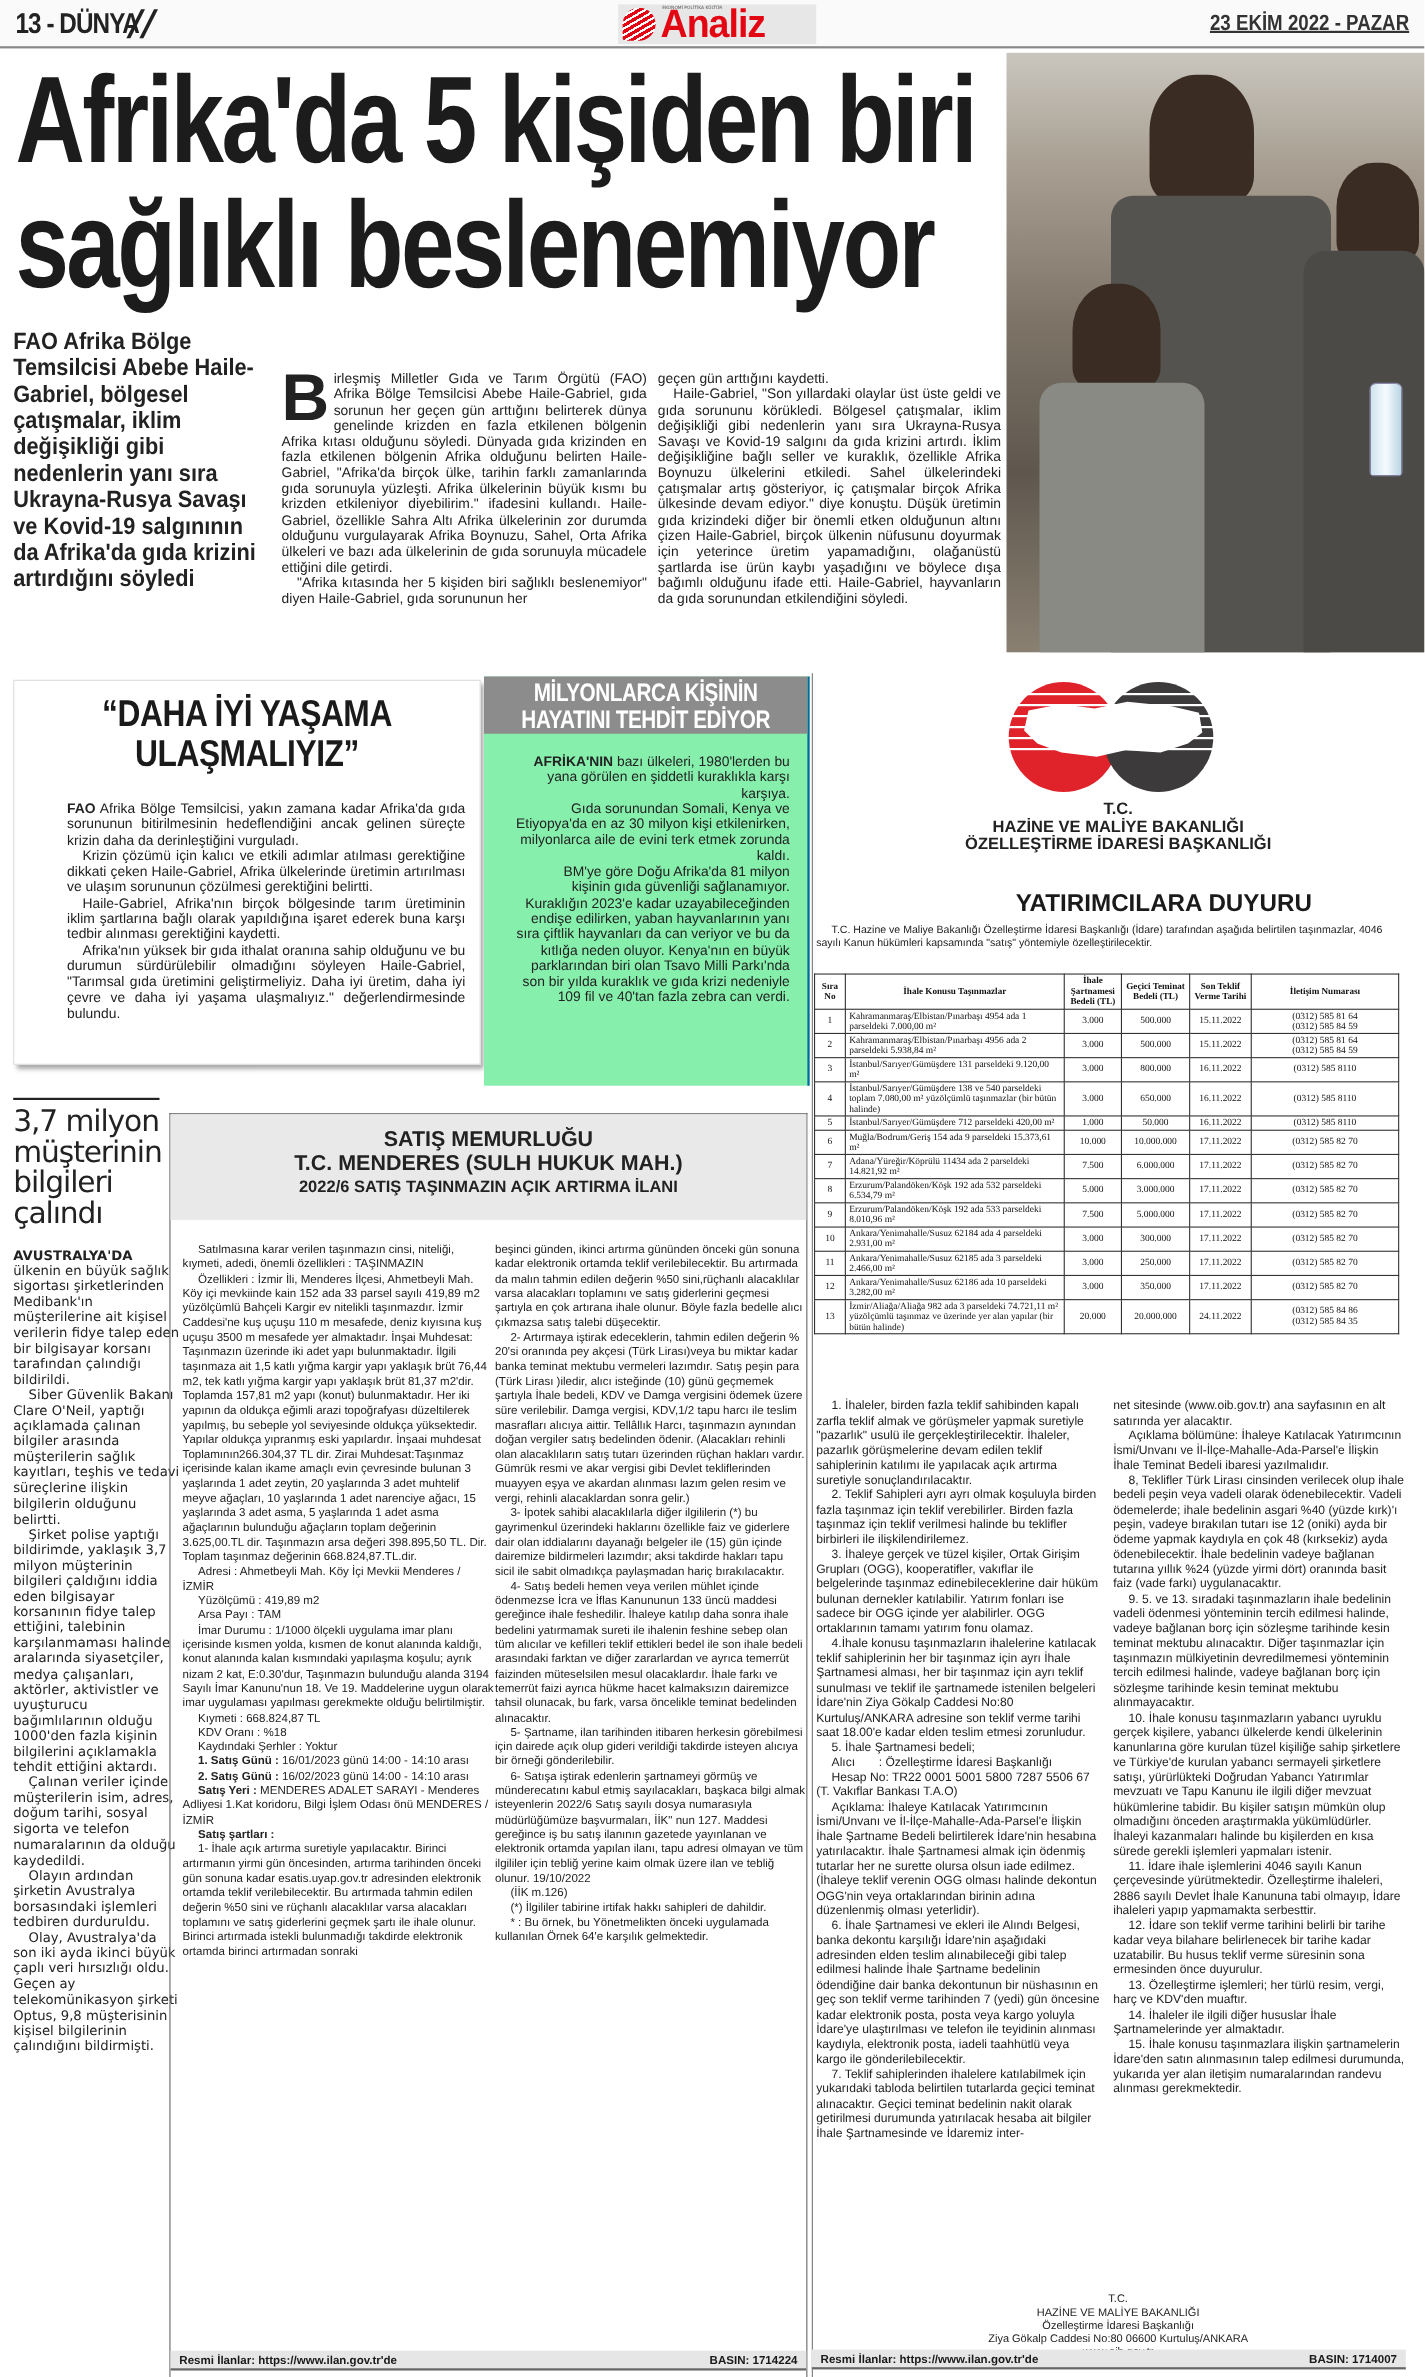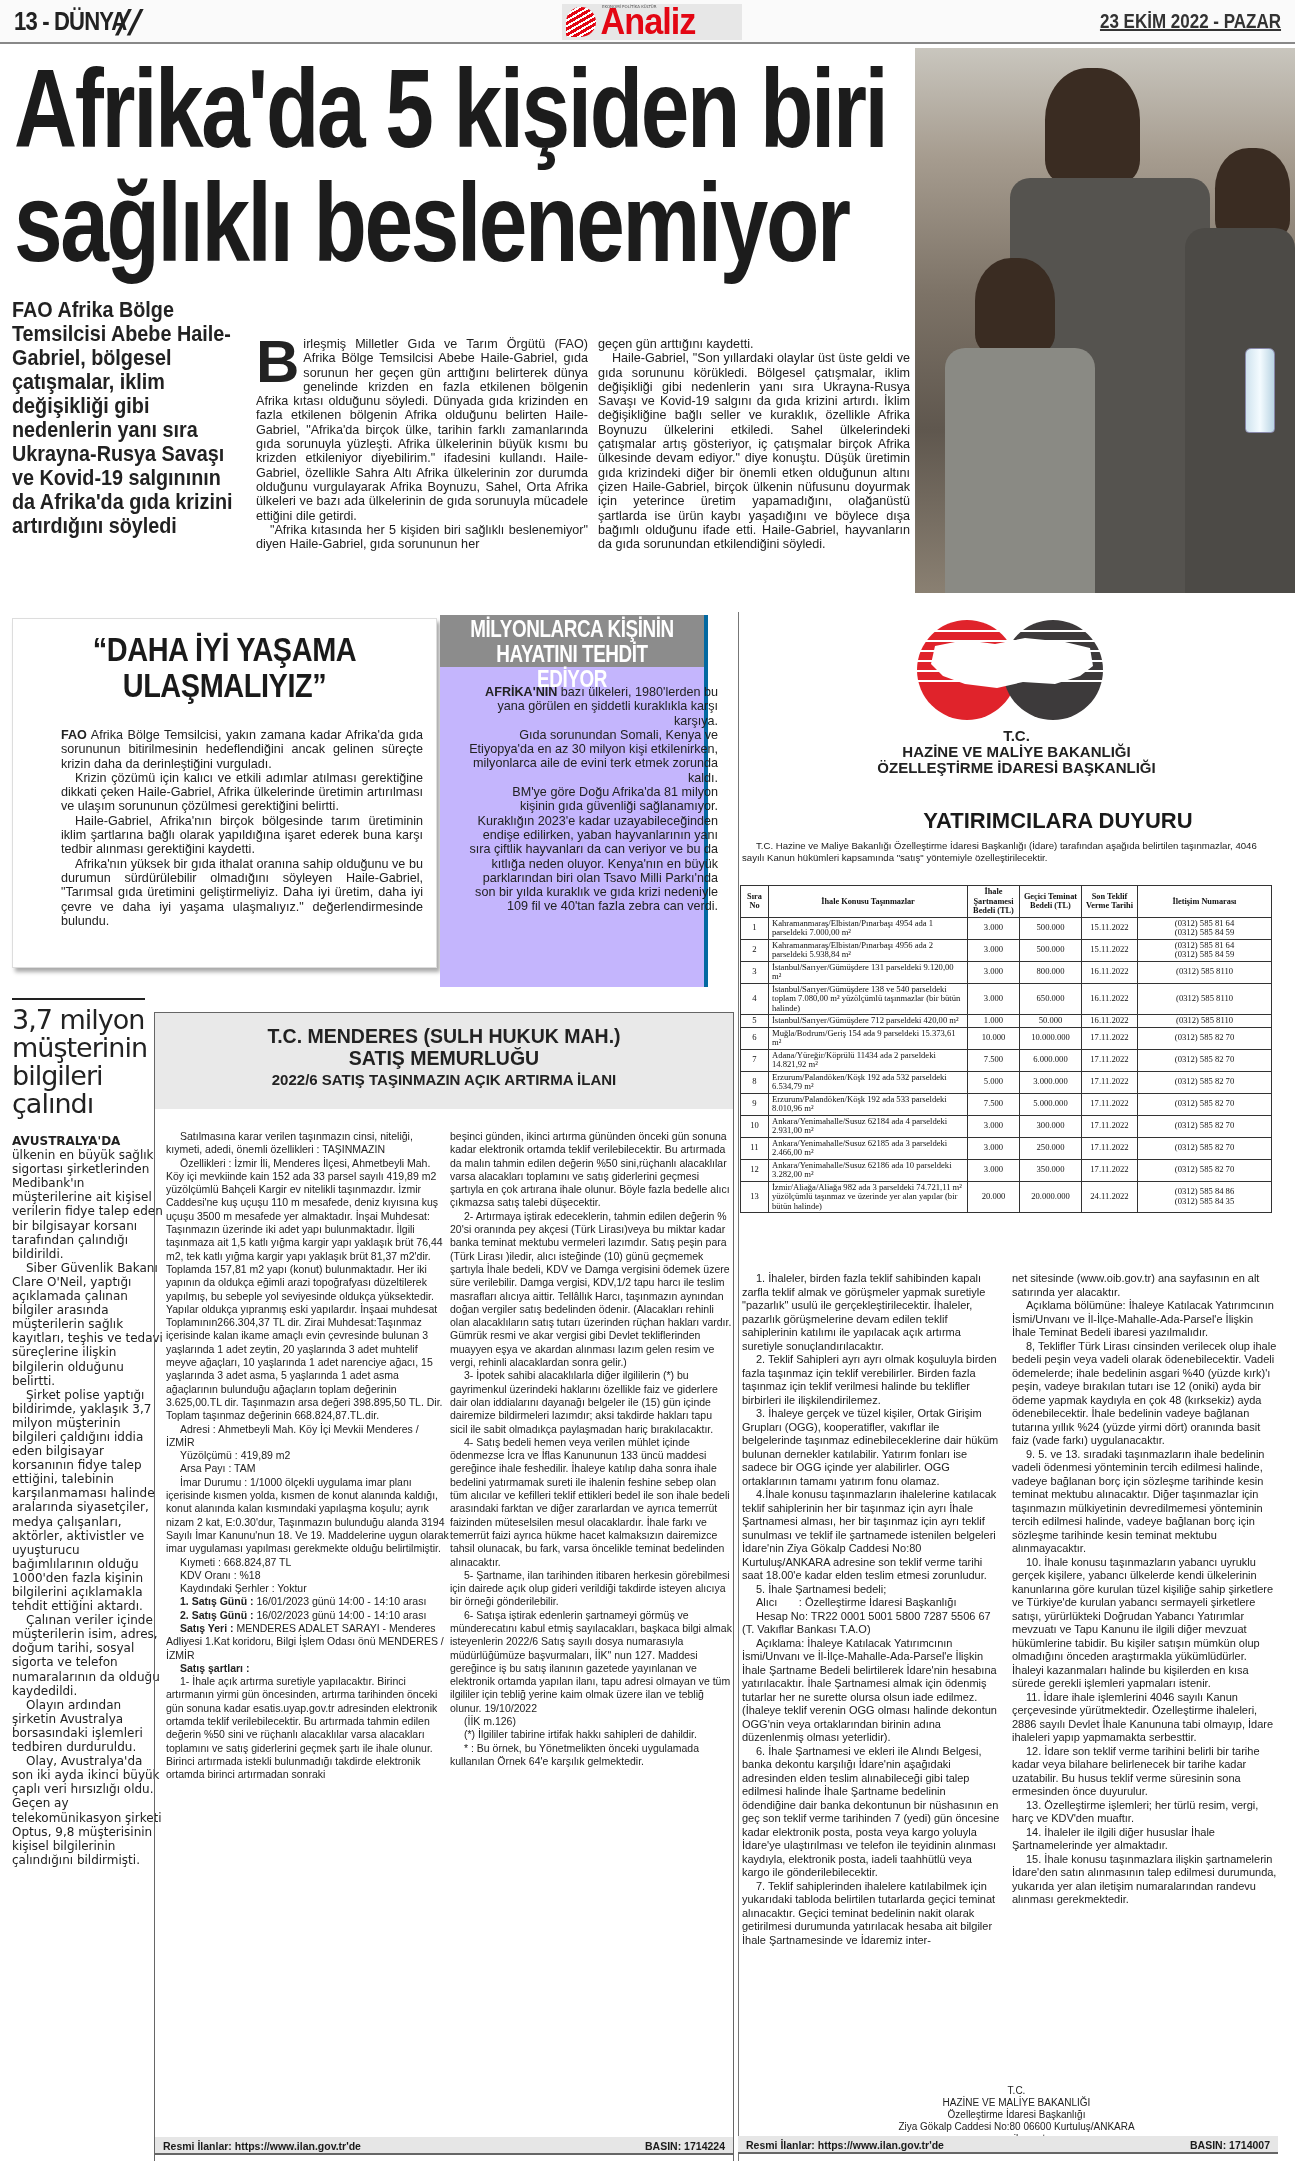--- a/index.html
+++ b/index.html
@@ -24,21 +24,21 @@
 .body{font-family:"Liberation Sans",sans-serif;font-size:12.6px;line-height:14.3px;color:#222;text-align:justify}
 .col1{left:256px;top:337px;width:332px}
 .col2{left:598px;top:337px;width:312px}
 .dropcap{float:left;font-size:60px;line-height:50px;font-weight:bold;margin:0 4px 0 0;font-family:"Liberation Sans",sans-serif}
 .ind{text-indent:14px}
 
 .qbox{left:12px;top:618px;width:425px;height:350px;background:#fff;box-shadow:3px 4px 4px #aaa;border:1px solid #ddd}
 .qbox h2{text-align:center;font-family:"Liberation Sans",sans-serif;font-weight:bold;font-size:34px;line-height:36px;margin-top:12px;transform:scaleX(.85);letter-spacing:-.5px}
 .qbox .body{position:absolute;left:48px;top:109px;width:362px}
 
-.gbox{left:440px;top:615px;width:268px;height:372px;background:#c4b5fd;border-right:4px solid #0369a1}
+.gbox{left:440px;top:615px;width:296px;height:372px;background:#86efac;border-right:2px solid #0369a1}
 .gbox .ghdr{background:#8c8c8c;height:52px;color:#fff;font-family:"Liberation Sans",sans-serif;font-weight:bold;font-size:23px;line-height:25px;text-align:center;padding-top:2px;transform-origin:center;letter-spacing:-.5px}
 .gbox .ghdr span{display:block;transform:scaleX(.82)}
 .gbox .body{position:absolute;left:28px;top:70px;width:250px}
 
 .radv{left:738px;top:612px;width:557px;height:1549px;border-left:1px solid #777}
 .logoC{left:905px;top:618px;width:210px;height:104px}
 .tcTitle{left:738px;top:728px;width:557px;text-align:center;font-family:"Liberation Sans",sans-serif;font-size:15px;line-height:16px;font-weight:bold;color:#222}
 .yat{left:738px;top:808px;width:640px;text-align:center;font-family:"Liberation Sans",sans-serif;font-size:22px;font-weight:bold}
 .intro{left:742px;top:840px;width:530px;font-family:"Liberation Sans",sans-serif;font-size:9.6px;line-height:12px;color:#222}
 table.tb{position:absolute;left:740px;top:885px;width:532px;border-collapse:collapse;font-family:"Liberation Serif",serif;font-size:8.6px;line-height:9.5px;color:#111}
@@ -135,22 +135,22 @@
   <p><b>AVUSTRALYA'DA</b><span> ülkenin en büyük sağlık sigortası şirketlerinden Medibank'ın müşterilerine ait kişisel verilerin fidye talep eden bir bilgisayar korsanı tarafından çalındığı bildirildi.</span></p>
   <p class="ind">Siber Güvenlik Bakanı Clare O'Neil, yaptığı açıklamada çalınan bilgiler arasında müşterilerin sağlık kayıtları, teşhis ve tedavi süreçlerine ilişkin bilgilerin olduğunu belirtti.</p>
   <p class="ind">Şirket polise yaptığı bildirimde, yaklaşık 3,7 milyon müşterinin bilgileri çaldığını iddia eden bilgisayar korsanının fidye talep ettiğini, talebinin karşılanmaması halinde aralarında siyasetçiler, medya çalışanları, aktörler, aktivistler ve uyuşturucu bağımlılarının olduğu 1000'den fazla kişinin bilgilerini açıklamakla tehdit ettiğini aktardı.</p>
   <p class="ind">Çalınan veriler içinde müşterilerin isim, adres, doğum tarihi, sosyal sigorta ve telefon numaralarının da olduğu kaydedildi.</p>
   <p class="ind">Olayın ardından şirketin Avustralya borsasındaki işlemleri tedbiren durduruldu.</p>
   <p class="ind">Olay, Avustralya'da son iki ayda ikinci büyük çaplı veri hırsızlığı oldu. Geçen ay telekomünikasyon şirketi Optus, 9,8 müşterisinin kişisel bilgilerinin çalındığını bildirmişti.</p>
 </div>
 
 <div class="abs mad"></div>
 <div class="abs mhead">
+  <div>SATIŞ MEMURLUĞU</div>
   <div>T.C. MENDERES (SULH HUKUK MAH.)</div>
-  <div>SATIŞ MEMURLUĞU</div>
   <div style="font-size:15px">2022/6 SATIŞ TAŞINMAZIN AÇIK ARTIRMA İLANI</div>
 </div>
 <div class="abs mcol mc1">
   <p class="ind">Satılmasına karar verilen taşınmazın cinsi, niteliği, kıymeti, adedi, önemli özellikleri : TAŞINMAZIN</p>
   <p class="ind">Özellikleri : İzmir İli, Menderes İlçesi, Ahmetbeyli Mah. Köy içi mevkiinde kain 152 ada 33 parsel sayılı 419,89 m2 yüzölçümlü Bahçeli Kargir ev nitelikli taşınmazdır. İzmir Caddesi'ne kuş uçuşu 110 m mesafede, deniz kıyısına kuş uçuşu 3500 m mesafede yer almaktadır. İnşai Muhdesat: Taşınmazın üzerinde iki adet yapı bulunmaktadır. İlgili taşınmaza ait 1,5 katlı yığma kargir yapı yaklaşık brüt 76,44 m2, tek katlı yığma kargir yapı yaklaşık brüt 81,37 m2'dir. Toplamda 157,81 m2 yapı (konut) bulunmaktadır. Her iki yapının da oldukça eğimli arazi topoğrafyası düzeltilerek yapılmış, bu sebeple yol seviyesinde oldukça yüksektedir. Yapılar oldukça yıpranmış eski yapılardır. İnşaai muhdesat Toplamının266.304,37 TL dir. Zirai Muhdesat:Taşınmaz içerisinde kalan ikame amaçlı evin çevresinde bulunan 3 yaşlarında 1 adet zeytin, 20 yaşlarında 3 adet muhtelif meyve ağaçları, 10 yaşlarında 1 adet narenciye ağacı, 15 yaşlarında 3 adet asma, 5 yaşlarında 1 adet asma ağaçlarının bulunduğu ağaçların toplam değerinin 3.625,00.TL dir. Taşınmazın arsa değeri 398.895,50 TL. Dir. Toplam taşınmaz değerinin 668.824,87.TL.dir.</p>
   <p class="ind">Adresi : Ahmetbeyli Mah. Köy İçi Mevkii Menderes / İZMİR</p>
   <p class="ind">Yüzölçümü : 419,89 m2</p>
   <p class="ind">Arsa Payı : TAM</p>
   <p class="ind">İmar Durumu : 1/1000 ölçekli uygulama imar planı içerisinde kısmen yolda, kısmen de konut alanında kaldığı, konut alanında kalan kısmındaki yapılaşma koşulu; ayrık nizam 2 kat, E:0.30'dur, Taşınmazın bulunduğu alanda 3194 Sayılı İmar Kanunu'nun 18. Ve 19. Maddelerine uygun olarak imar uygulaması yapılması gerekmekte olduğu belirtilmiştir.</p>
   <p class="ind">Kıymeti : 668.824,87 TL</p>

